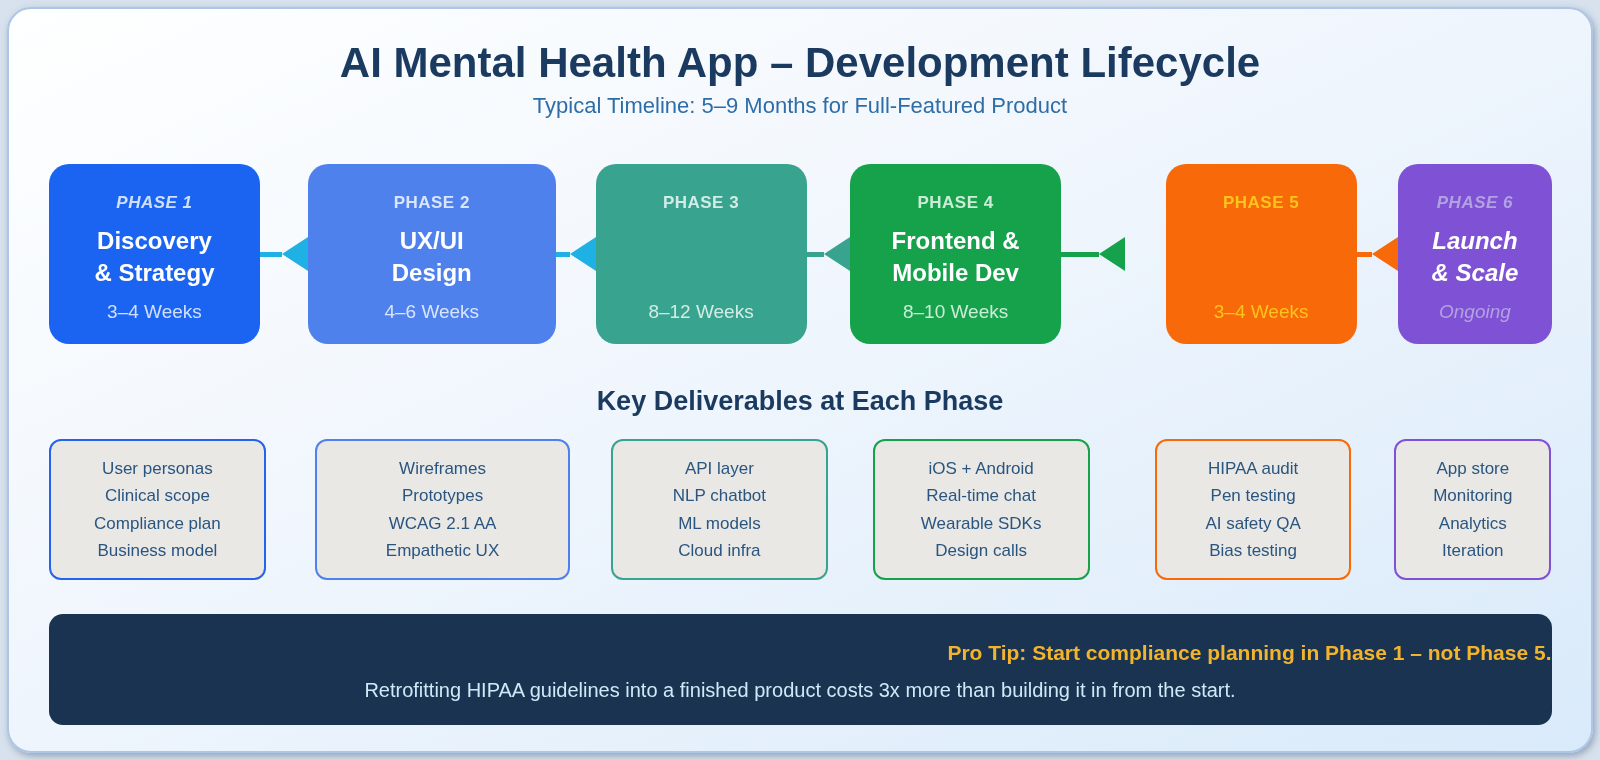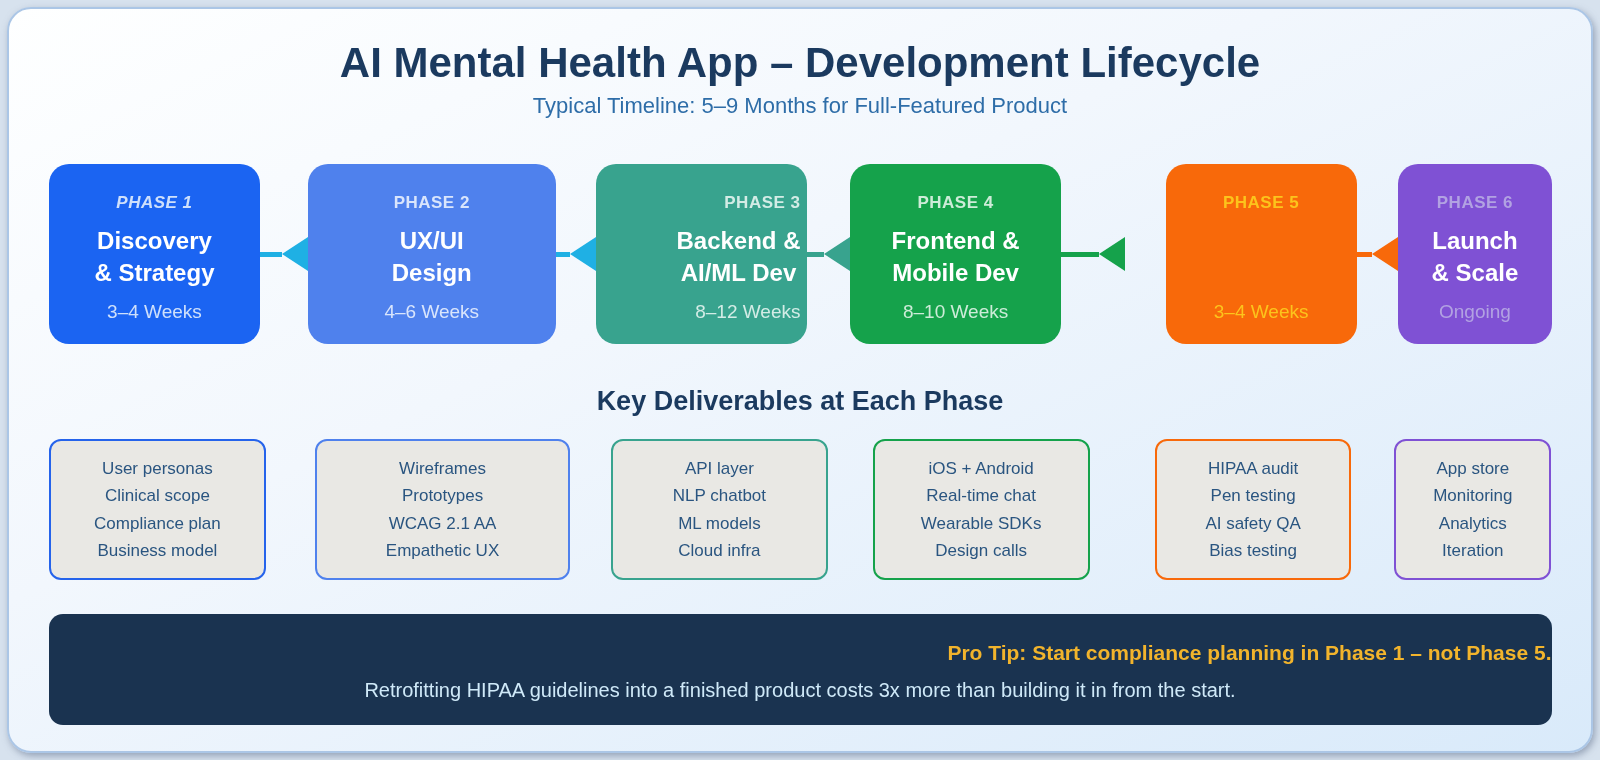--- a/index.html
+++ b/index.html
@@ -97,26 +97,22 @@
         <div>Design</div>
       </div>
       <div class="phase-duration" style="color: rgb(217, 229, 252);">4–6 Weeks</div>
     </div>
 
     <div class="connector sp2">
       <div class="connector-line" style="background: rgb(31, 176, 228);"></div>
       <div class="connector-arrow" style="border-right-color: rgb(31, 176, 228);"></div>
     </div>
 
-    <div class="phase-card w3" style="background: rgb(56, 163, 142); align-items: flex-end;">
+    <div class="phase-card w3" style="background: rgb(56, 163, 142);">
       <div class="phase-label" style="color: rgb(211, 236, 230);">PHASE 3</div>
-      <div class="phase-title">
-        <div>Backend &amp;</div>
-        <div>AI/ML Dev</div>
-      </div>
       <div class="phase-duration" style="color: rgb(211, 236, 230);">8–12 Weeks</div>
     </div>
 
     <div class="connector sp3">
       <div class="connector-line" style="background: rgb(56, 163, 142);"></div>
       <div class="connector-arrow" style="border-right-color: rgb(56, 163, 142);"></div>
     </div>
 
     <div class="phase-card w4" style="background: rgb(21, 162, 75);">
       <div class="phase-label" style="color: rgb(205, 236, 216);">PHASE 4</div>
@@ -135,21 +131,21 @@
     <div class="phase-card w5" style="background: rgb(248, 105, 10); margin-left: 41px;">
       <div class="phase-label" style="color: rgb(252, 196, 28);">PHASE 5</div>
       <div class="phase-duration" style="color: rgb(252, 196, 28);">3–4 Weeks</div>
     </div>
 
     <div class="connector sp5">
       <div class="connector-line" style="background: rgb(248, 105, 10);"></div>
       <div class="connector-arrow" style="border-right-color: rgb(248, 105, 10);"></div>
     </div>
 
-    <div class="phase-card w6" style="background: rgb(127, 81, 212);">
+    <div class="phase-card w6" style="background: rgb(127, 81, 212); font-style: italic;">
       <div class="phase-label" style="color: rgb(178, 162, 226);">PHASE 6</div>
       <div class="phase-title">
         <div>Launch</div>
         <div>&amp; Scale</div>
       </div>
       <div class="phase-duration" style="color: rgb(178, 162, 226);">Ongoing</div>
     </div>
 
   </div>
 

